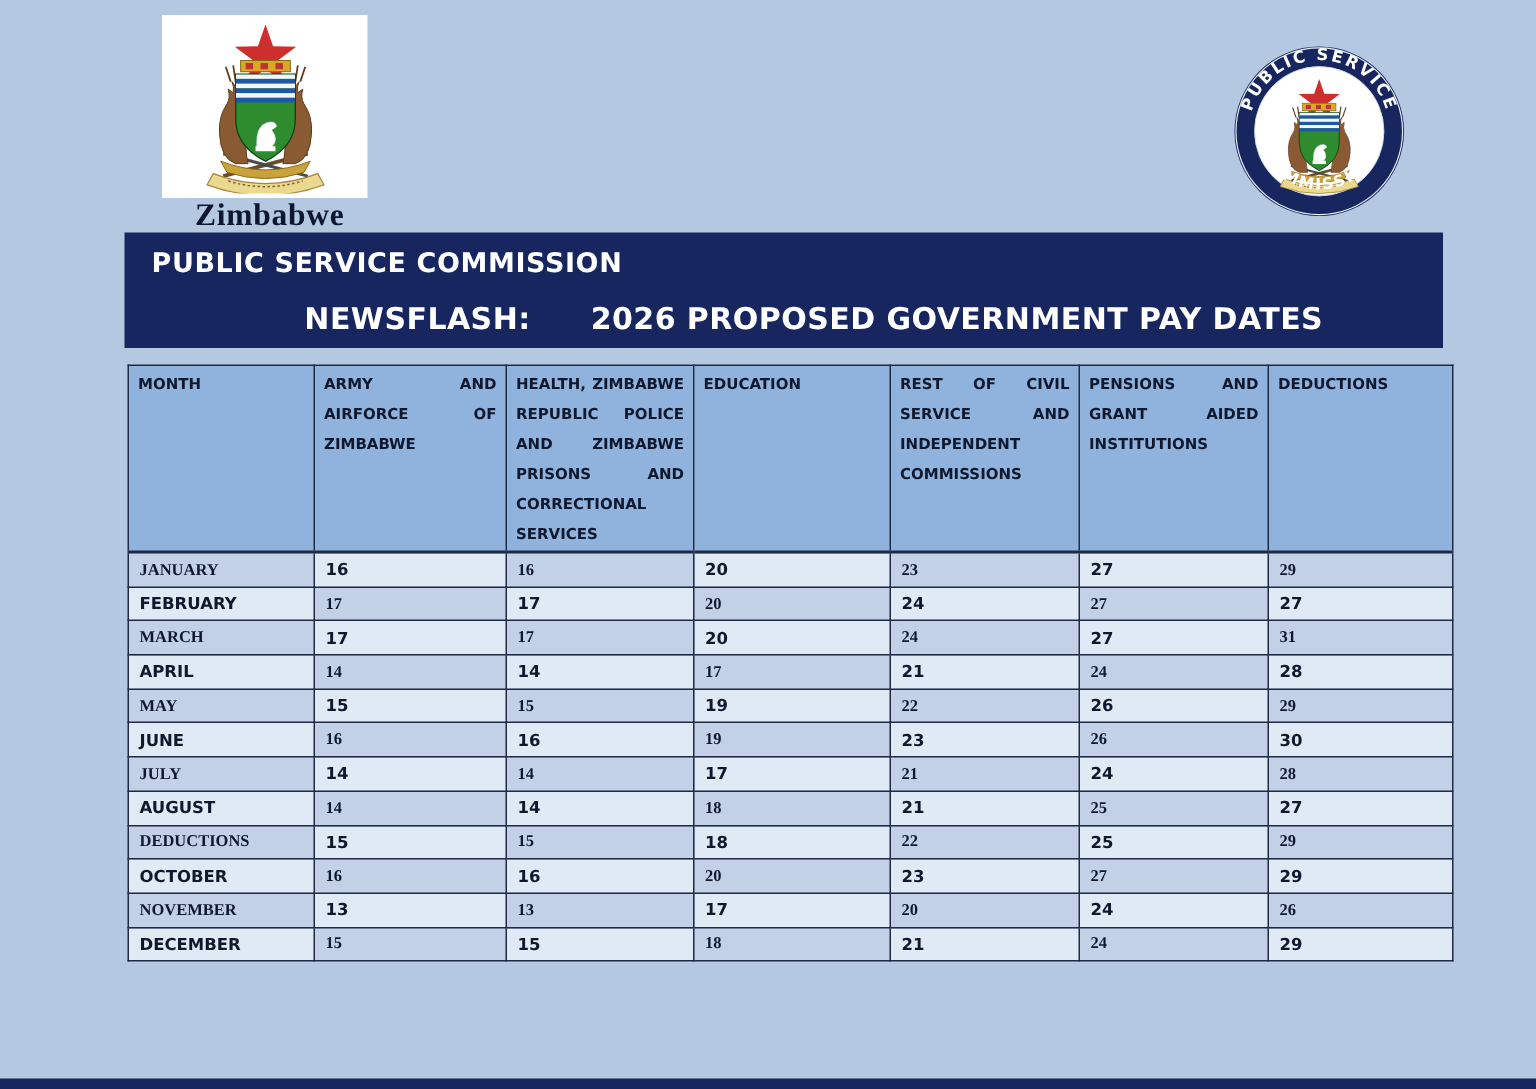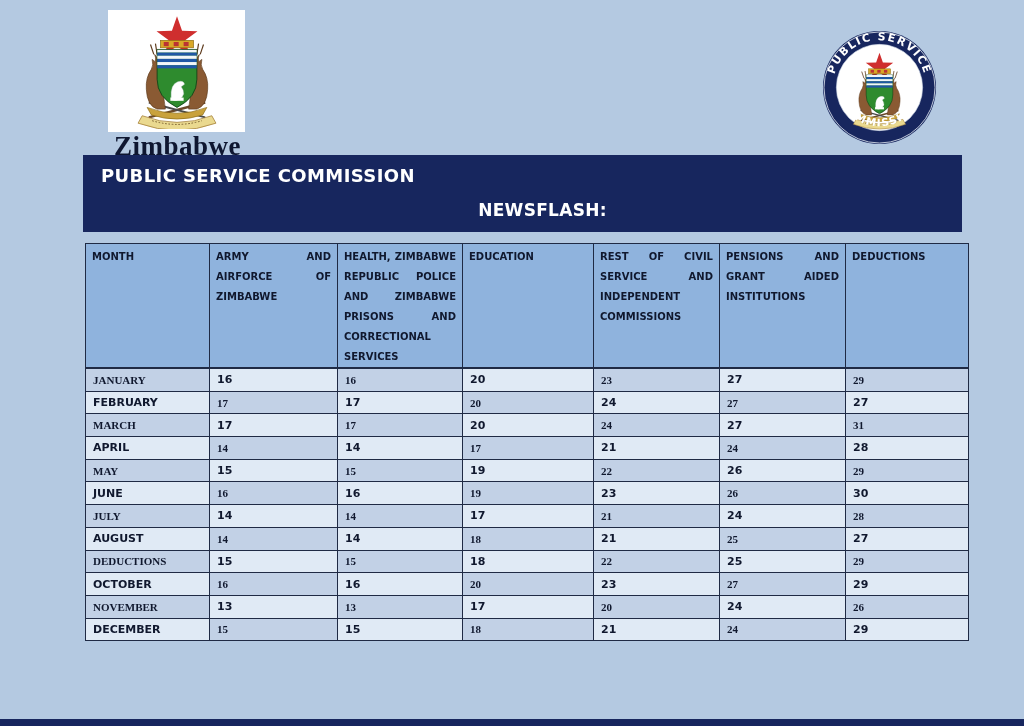--- a/index.html
+++ b/index.html
@@ -6,33 +6,33 @@
   body{
     width:1024px;height:726px;overflow:hidden;
     font-family:"DejaVu Sans","Liberation Sans",sans-serif;
     background:#9db4cc;
   }
   .page{position:relative;width:1024px;height:726px;background:#b4c9e1;}
 
   
   .arms-box{position:absolute;left:108px;top:10px;width:137px;height:122px;background:#ffffff;
     display:flex;align-items:center;justify-content:center;}
-  .zim-label{position:absolute;left:114px;top:131px;
+  .zim-label{position:absolute;left:130px;top:131px;
     font-family:"Liberation Serif","DejaVu Serif",serif;
-    font-weight:bold;font-size:27px;color:#0e1630;letter-spacing:.5px;}
+    font-weight:bold;font-size:21px;color:#0e1630;letter-spacing:.5px;}
   .seal{position:absolute;left:820px;top:28px;width:119px;height:119px;}
 
   
   .banner{position:absolute;left:83px;top:155px;width:879px;height:77px;background:#17265e;color:#fff;}
   .banner-title{position:absolute;top:10px;left:0;width:100%;
     transform:translateX(18px);
     font-size:18px;font-weight:bold;letter-spacing:.4px;}
   .banner-line2{position:absolute;top:45px;left:0;width:100%;display:flex;
     justify-content:center;gap:40px;transform:translateX(20px);
-    font-size:17px;font-weight:bold;letter-spacing:.3px;}
+    font-size:20px;font-weight:bold;letter-spacing:.3px;}
 
   
   .tbl-wrap{position:absolute;left:85px;top:243px;}
   table.paytable{border-collapse:collapse;table-layout:fixed;width:883px;
     font-family:"DejaVu Sans","Liberation Sans",sans-serif;}
   table.paytable th,table.paytable td{
     border:1px solid #1f2a44;color:#10182e;overflow:hidden;}
   table.paytable th{
     background:#8fb3dd;height:117px;vertical-align:top;
     font-size:10px;font-weight:bold;line-height:20px;
@@ -127,20 +127,21 @@
     </text>
     <text font-size="10.5" font-weight="bold" fill="#ffffff" letter-spacing="1.4" font-family="DejaVu Sans, Liberation Sans, sans-serif">
       <textPath href="#arcBottom" startOffset="50%" text-anchor="middle">COMMISSION</textPath>
     </text>
   </svg>
 
   <div class="banner">
     <div class="banner-title">PUBLIC SERVICE COMMISSION</div>
     <div class="banner-line2">
       <span>NEWSFLASH:</span>
+      <span>2026 PROPOSED GOVERNMENT PAY DATES</span>
     </div>
   </div>
 
   <div class="tbl-wrap">
     <table class="paytable">
       <colgroup>
         <col style="width:124px">
           <col style="width:128px">
           <col style="width:125px">
         <col style="width:131px">

